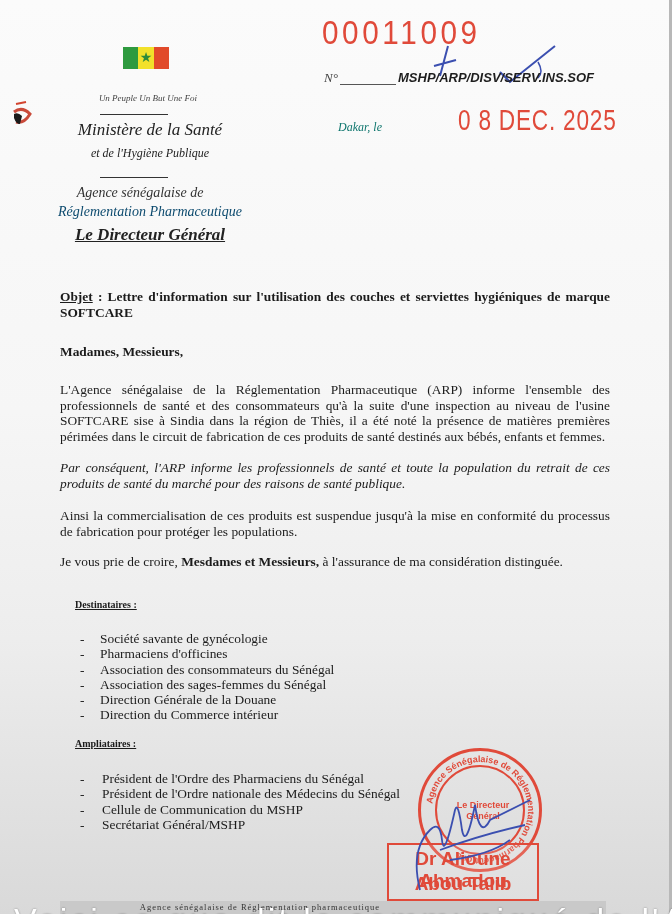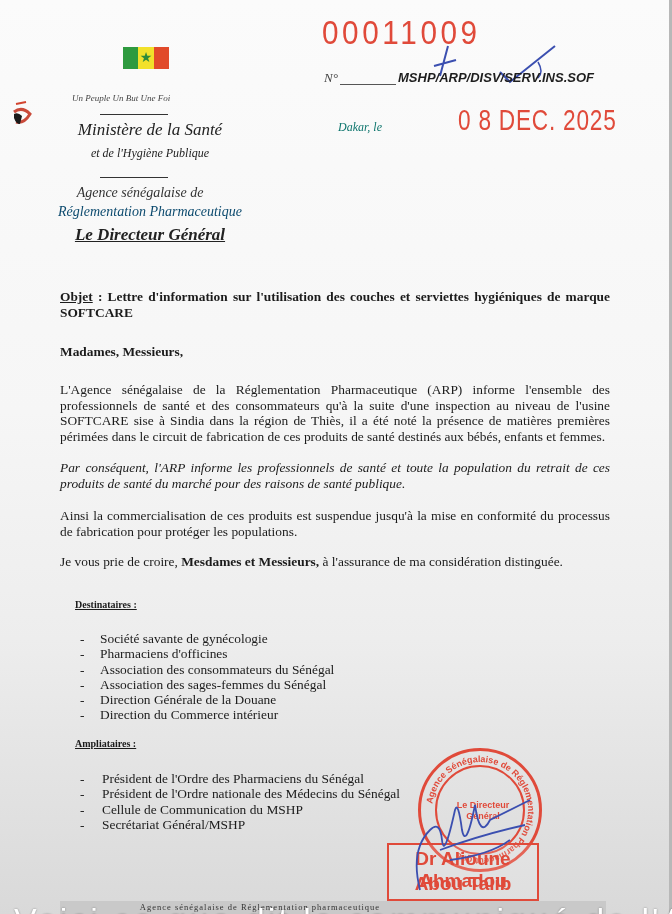--- a/index.html
+++ b/index.html
@@ -12,21 +12,21 @@
   .edge-right { position:absolute; right:0; top:0; width:3px; height:914px; background:#b8b8b8; }
 
   
   .flag { position:absolute; left:123px; top:47px; width:46px; height:22px; display:flex; }
   .flag div { flex:1; }
   .flag .g { background:#2e9a3f; }
   .flag .y { background:#f2e12a; position:relative; }
   .flag .r { background:#e14a2a; }
   .flag .star { position:absolute; left:0; right:0; top:2px; text-align:center; color:#2e8a3a; font-size:14px; line-height:16px; font-family:"DejaVu Sans", sans-serif; }
   .republic { position:absolute; left:72px; top:74px; width:152px; text-align:center; font-family:"Liberation Sans", sans-serif; font-weight:bold; font-size:13.5px; letter-spacing:-0.2px; color:#222; }
-  .motto { position:absolute; left:72px; top:93px; width:152px; text-align:left; font-style:italic; font-size:9px; color:#444; }
+  .motto { position:absolute; left:72px; top:93px; width:152px; text-align:center; font-style:italic; font-size:9px; color:#444; }
   .rule { position:absolute; height:1px; background:#333; }
   .script { position:absolute; font-style:italic; font-family:"Liberation Serif", serif; color:#222; text-align:center; }
   .ministry1 { left:60px; top:120px; width:180px; font-size:17px; }
   .ministry2 { left:50px; top:146px; width:200px; font-size:12px; }
   .agency1 { left:60px; top:185px; width:160px; font-size:14px; color:#333; }
   .agency2 { left:50px; top:204px; width:200px; font-size:14px; color:#0c4a6e; }
   .director { left:60px; top:225px; width:180px; font-size:17px; font-weight:bold; text-decoration:underline; }
 
   .logo { position:absolute; left:10px; top:98px; width:24px; height:32px; }
 

